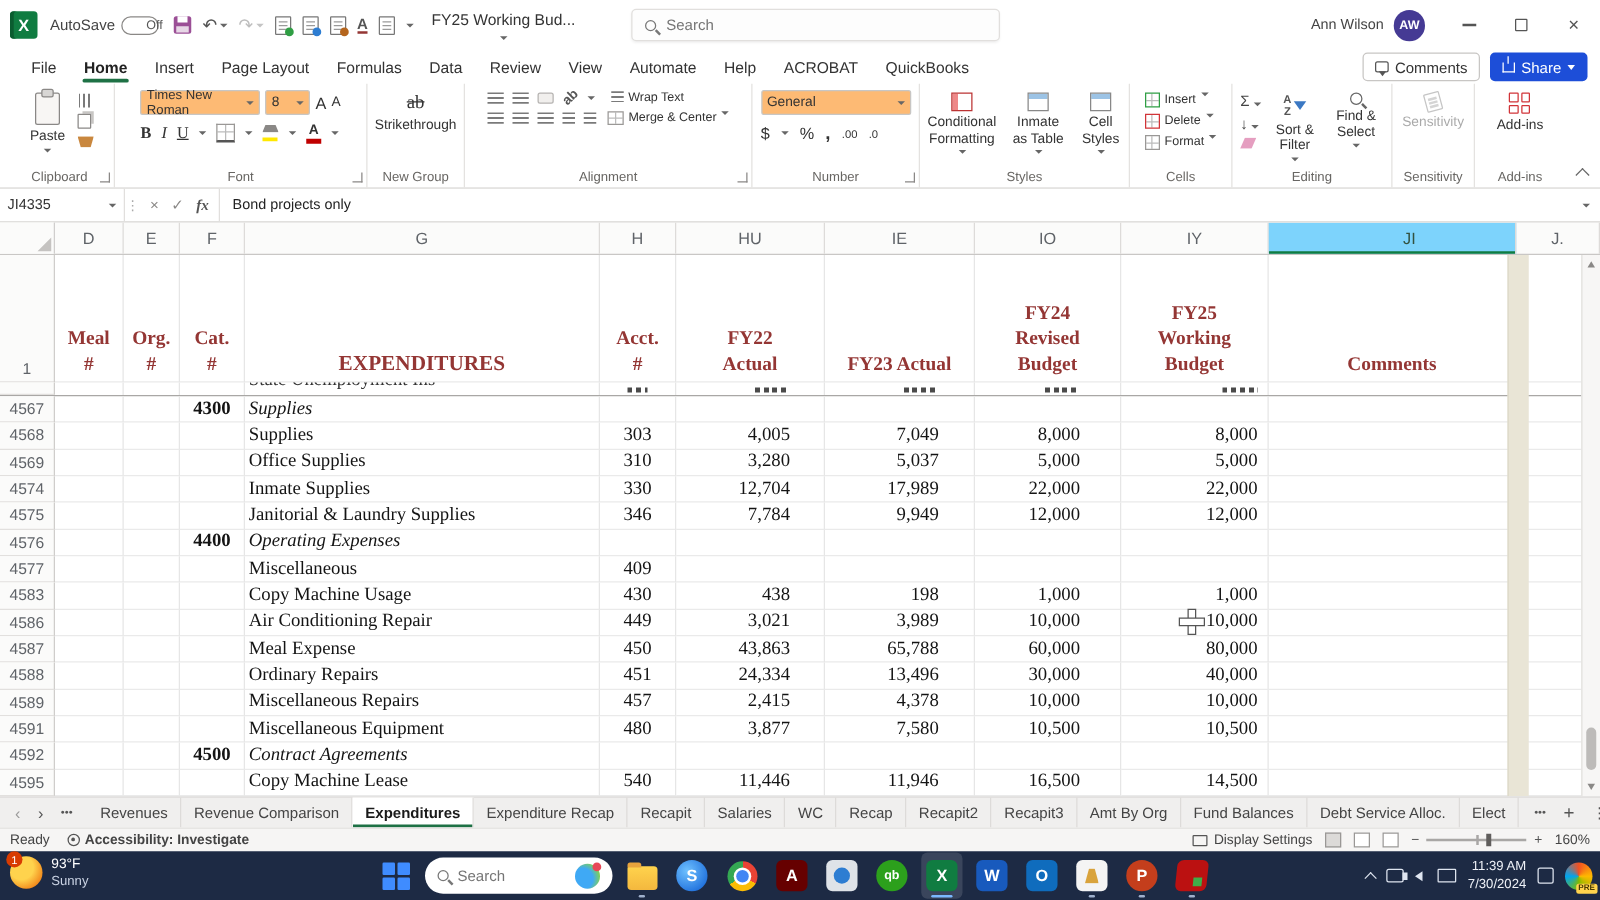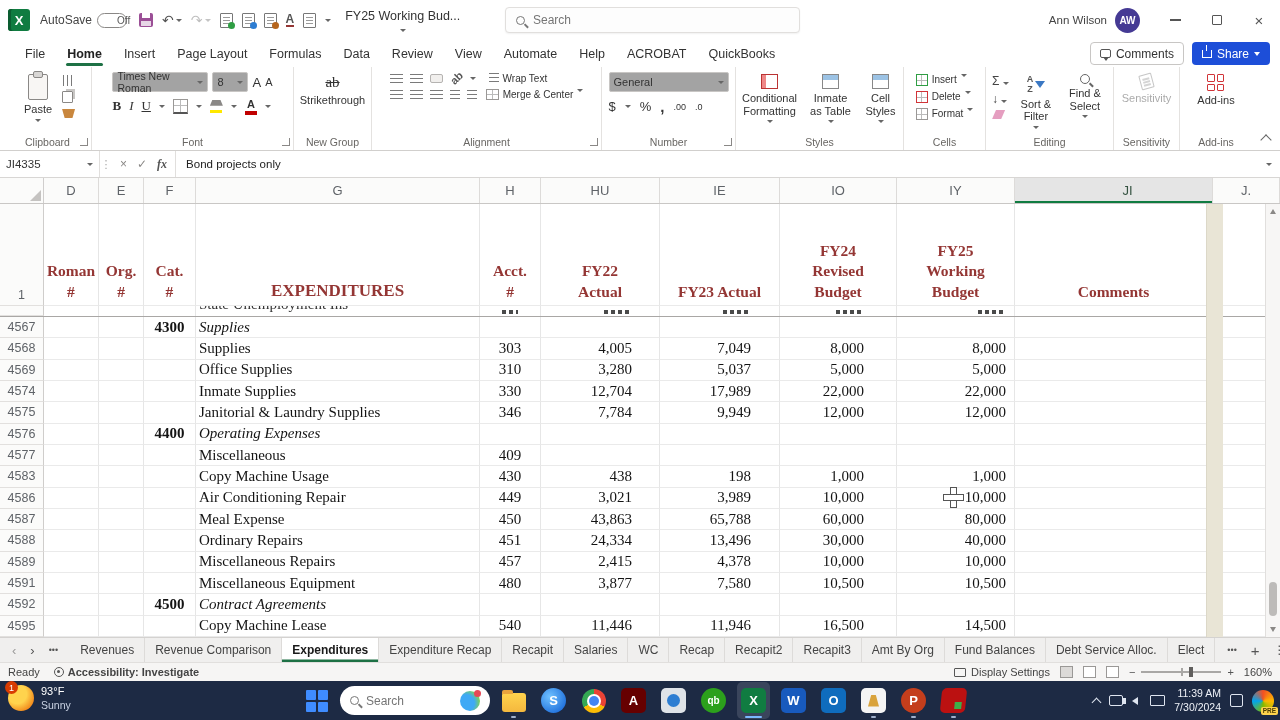--- a/index.html
+++ b/index.html
@@ -53,21 +53,21 @@
   .share-ic:after { content:""; position:absolute; left:3px; top:-5px; width:1.5px; height:6px; background:#fff; }
   .btn-share .caret { border-top-color:#fff; }
 
   
   .ribbon { height:84px; background:#fff; border-bottom:1px solid #d1cfcd; display:flex; flex:0 0 auto; padding-left:4px; position:relative; }
   .rgroup { position:relative; border-right:1px solid #e4e2e0; padding:5px 4px 16px; display:flex; justify-content:center; }
   .glabel { position:absolute; bottom:2px; left:0; right:0; text-align:center; font-size:10.5px; color:#686663; white-space:nowrap; }
   .dlg { position:absolute; right:3px; bottom:4px; width:8px; height:8px; border-right:1.4px solid #8a8886; border-bottom:1.4px solid #8a8886; }
   .bigbtn { display:flex; flex-direction:column; align-items:center; justify-content:flex-start; gap:3px; font-size:11px; color:#333; text-align:center; line-height:1.15; padding:2px 4px; }
   .rowbtn { display:flex; align-items:flex-start; gap:4px; font-size:10px; color:#333; white-space:nowrap; }
-  .sel { border:1px solid #c8c6c4; border-radius:2px; background:#a3a3a3; display:flex; align-items:center; justify-content:space-between; font-size:11px; color:#333; padding:0 4px; height:20px; }
+  .sel { border:1px solid #c8c6c4; border-radius:2px; background:#fdba74; display:flex; align-items:center; justify-content:space-between; font-size:11px; color:#333; padding:0 4px; height:20px; }
   .clip-ic { width:20px; height:26px; border:1.5px solid #8a8886; border-radius:2px; background:#f8f6f4; position:relative; }
   .clip-ic:before { content:""; position:absolute; top:-4px; left:4px; width:8px; height:5px; border:1.5px solid #8a8886; border-radius:2px; background:#d8d6d4; }
   .lines3 { width:13px; height:9px; background:repeating-linear-gradient(#7a7a7a 0 1.4px,transparent 1.4px 3.8px); }
   .boxed { border:1px solid #b5b3b1; background:#f1efed; border-radius:2px; padding:3px; }
   .gridsq { width:15px; height:15px; border:1px solid #9a9896; background:
       linear-gradient(#bbb,#bbb) 50% 0/1px 100% no-repeat,
       linear-gradient(#bbb,#bbb) 0 50%/100% 1px no-repeat; }
   .fillic { width:13px; height:9px; background:#8a8886; clip-path:polygon(20% 0,80% 0,100% 70%,0 70%); position:relative; }
   .ubar { display:inline-block; width:12px; height:3.5px; margin-top:1px; }
   .st-grid { width:17px; height:15px; border:1px solid #b33; background:linear-gradient(90deg,#e88 0 30%,#fff 30%); }
@@ -85,21 +85,21 @@
   .fdots { width:12px; display:flex; align-items:center; justify-content:center; color:#aaa; font-size:11px; }
   .fbtns { display:flex; align-items:center; gap:10px; padding:0 8px; border-right:1px solid #e1dfdd; color:#8a8886; font-size:12px; }
   .fx { font-family:"Liberation Serif",serif; font-style:italic; color:#555; font-weight:bold; }
   .fcontent { flex:1; display:flex; align-items:center; padding:0 10px; font-size:11.5px; color:#222; }
   .fexpand { width:22px; display:flex; align-items:center; justify-content:center; }
 
   
   .grid-cols { display:grid; grid-template-columns:44px 55px 45px 52px 284px 61px 119px 120px 117px 118px 198px 67px; }
   .colhdr-row { height:26px; flex:0 0 auto; background:#fbfbfa; border-bottom:1px solid #c9c7c5; }
   .colhdr { display:flex; align-items:center; justify-content:center; font-size:13px; color:#5f6368; border-right:1px solid #dddbd9; }
-  .colhdr.selcol { background:#e5e5e5; color:#33513f; box-shadow:inset 0 -2px 0 #107c41;padding-left:28px; }
+  .colhdr.selcol { background:#7dd3fc; color:#33513f; box-shadow:inset 0 -2px 0 #107c41;padding-left:28px; }
   .corner { position:relative; background:#fbfbfa; border-right:1px solid #d0cecd; }
   .corner:after { content:""; position:absolute; right:2px; bottom:2px; border-left:11px solid transparent; border-bottom:11px solid #c5c3c1; }
 
   
   .grid { position:relative; height:433px; flex:0 0 auto; background:#fff; overflow:hidden;
           font-family:"Liberation Serif","DejaVu Serif",serif; }
   .cell { border-right:1px solid #e6e6e6; border-bottom:1px solid #eaeaea; overflow:hidden; }
   .rownum { background:#fbfbfa; border-right:1px solid #cfcdcb; border-bottom:1px solid #e2e0de; color:#5f6368; font-family:"Liberation Sans",sans-serif; font-size:12.5px; display:flex; align-items:center; justify-content:center; }
   .hdr1 { height:102px; }
   .hdr1 .rownum { align-items:flex-end; padding-bottom:3px; }
@@ -535,21 +535,21 @@
       <div class="colhdr selcol">JI</div>
 
       <div class="colhdr">J.</div>
 
   </div>
 
   <div class="grid">
 
     <div class="grid-cols hdr1">
       <div class="rownum">1</div>
-      <div class="cell redhdr">Roman
+      <div class="cell redhdr">Meal
 #</div>
       <div class="cell redhdr">Org.
 #</div>
       <div class="cell redhdr">Cat.
 #</div>
       <div class="cell redhdr big">EXPENDITURES</div>
       <div class="cell redhdr">Acct.
 #</div>
       <div class="cell redhdr">FY22
 Actual</div>

